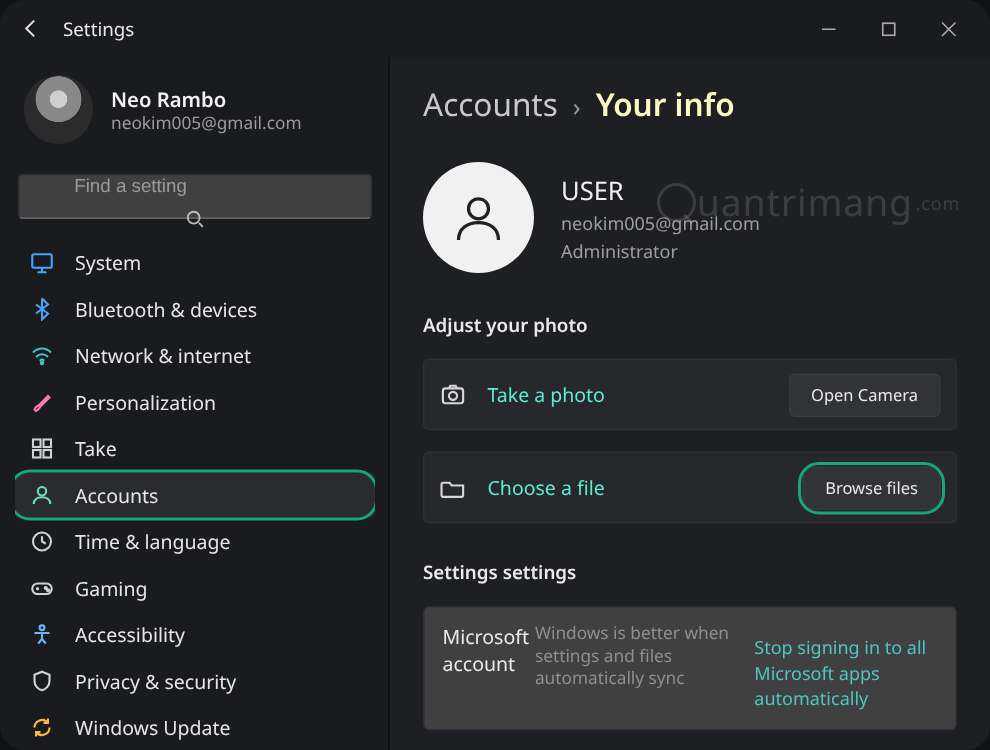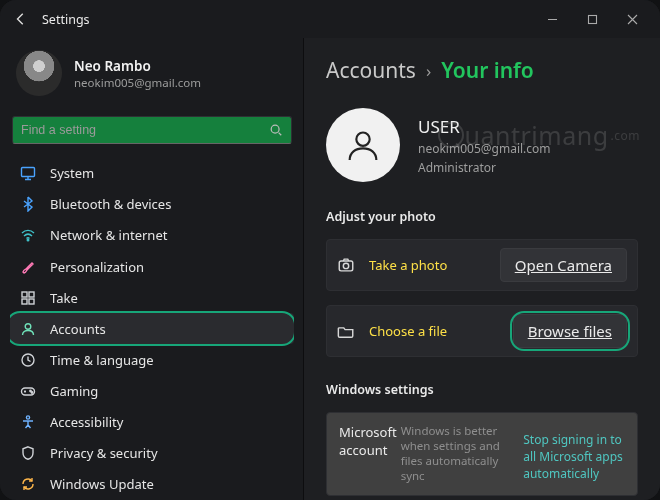--- a/index.html
+++ b/index.html
@@ -32,47 +32,48 @@
   .titlebar .back { width: 18px; height: 18px; display:flex; align-items:center; justify-content:center; color:#ddd; }
   .titlebar .title { font-size: 12.5px; color: #eaeaea; flex: 1; }
   .winctrls { display:flex; gap:0; margin-left:auto; }
   .winctrl { width: 40px; height: 30px; display:flex; align-items:center; justify-content:center; color:#aaa; }
   .winctrl svg { width:11px; height:11px; }
 
   .body { flex:1; display:flex; overflow:hidden; }
 
   
   .sidebar {
-    width: 304px;
+    width: 260px;
     background: #1a1b1e;
     display:flex; flex-direction:column;
     padding: 6px 10px 0 10px;
     gap: 4px;
     position: relative;
   }
   .profile { display:flex; align-items:center; gap:12px; padding: 6px 6px 14px 6px; }
   .avatar {
     width: 46px; height: 46px; border-radius: 50%;
     background: radial-gradient(circle at 50% 35%, #cfcfcf 0 15%, #888 16% 40%, #2b2b2b 41% 100%);
     flex-shrink:0;
   }
   .profile .uname { font-weight:600; font-size:13.5px; color:#f2f2f2; }
   .profile .uemail { font-size:11.5px; color:#9d9d9d; }
 
   .searchwrap {
     display:flex; align-items:center;
     height: 30px;
-    background: #15803d;
+    background: #404040;
     border: 1px solid #2f3034;
     border-bottom: 1px solid #666;
     border-radius: 3px;
     padding: 0 8px;
     margin: 2px 2px 10px 2px;
     color:#aaa;
     gap:8px;
+    flex-direction:column;
   }
   .searchwrap input {
     flex:1; background:transparent; border:none; outline:none;
     color:#e8e8e8; font-size:12.5px;
   }
   .searchwrap input::placeholder { color:#9a9a9a; }
   .searchwrap .sicon { width:14px; height:14px; color:#bcbcbc; }
 
   .nav { display:flex; flex-direction:column; gap:0; overflow:hidden; }
   .navitem {
@@ -108,21 +109,21 @@
     flex:1;
     padding: 18px 22px 0 22px;
     background: #1e1f22;
     display:flex; flex-direction:column;
     gap: 14px;
     overflow:hidden;
   }
   .breadcrumb { display:flex; align-items:center; gap:10px; font-size:21px; }
   .breadcrumb .bc-root { color:#c9c9c9; font-weight:400; }
   .breadcrumb .bc-sep { color:#9a9a9a; font-size:17px; }
-  .breadcrumb .bc-leaf { color:#22c55e; font-weight:600; }
+  .breadcrumb .bc-leaf { color:#fef9c3; font-weight:600; }
 
   .userblock { display:flex; align-items:center; gap:18px; margin: 10px 0 6px 0;}
   .bigavatar {
     width: 74px; height:74px; border-radius:50%;
     background:#f1f1f1;
     display:flex; align-items:center; justify-content:center;
     color:#333;
   }
   .bigavatar svg { width:40px; height:40px; }
   .userblock .uinfo { display:flex; flex-direction:column; gap:2px; }
@@ -135,30 +136,29 @@
   .card {
     background:#27282c;
     border:1px solid #2e2f33;
     border-radius:4px;
     display:flex; align-items:center;
     padding: 8px 10px;
     gap:14px;
     min-height:48px;
   }
   .card .cicon { width:18px; height:18px; color:#d7d7d7; display:flex;align-items:center;justify-content:center;}
-  .card .clabel { flex:1; font-size:13px; color:#fde047; }
+  .card .clabel { flex:1; font-size:13px; color:#5eead4; }
   .card .cbtn {
     background:#323337;
     border:1px solid #3a3b3f;
     border-radius:4px;
     padding: 6px 14px;
-    font-size:15px;
+    font-size:11px;
     color:#eaeaea;
     position:relative;
-    text-decoration:underline;
   }
   .card .cbtn.ring::after{
     content:"";
     position:absolute; inset:-4px;
     border:2px solid #17a679;
     border-radius:14px;
     pointer-events:none;
   }
 
   .msrow {
@@ -385,21 +385,21 @@
       <div class="card">
         <span class="cicon">
           <svg viewBox="0 0 20 20" fill="none" stroke="currentColor" stroke-width="1.6">
               <path d="M2.5 6.5h5l1.5 2h8.5v7a1.5 1.5 0 0 1-1.5 1.5h-13A1.5 1.5 0 0 1 1.5 15.5v-8a1 1 0 0 1 1-1z"></path>
             </svg>
         </span>
         <span class="clabel">Choose a file</span>
         <span class="cbtn ring">Browse files</span>
       </div>
 
-      <div class="sectlabel" style="margin-top:10px">Windows settings</div>
+      <div class="sectlabel" style="margin-top:10px">Settings settings</div>
 
       <div class="msrow">
         <div class="mtitle">Microsoft account</div>
         <div class="mdesc">Windows is better when settings and files automatically sync</div>
         <div class="mlink">Stop signing in to all Microsoft apps automatically</div>
       </div>
     </div>
   </div>
 
   <div class="watermark">

